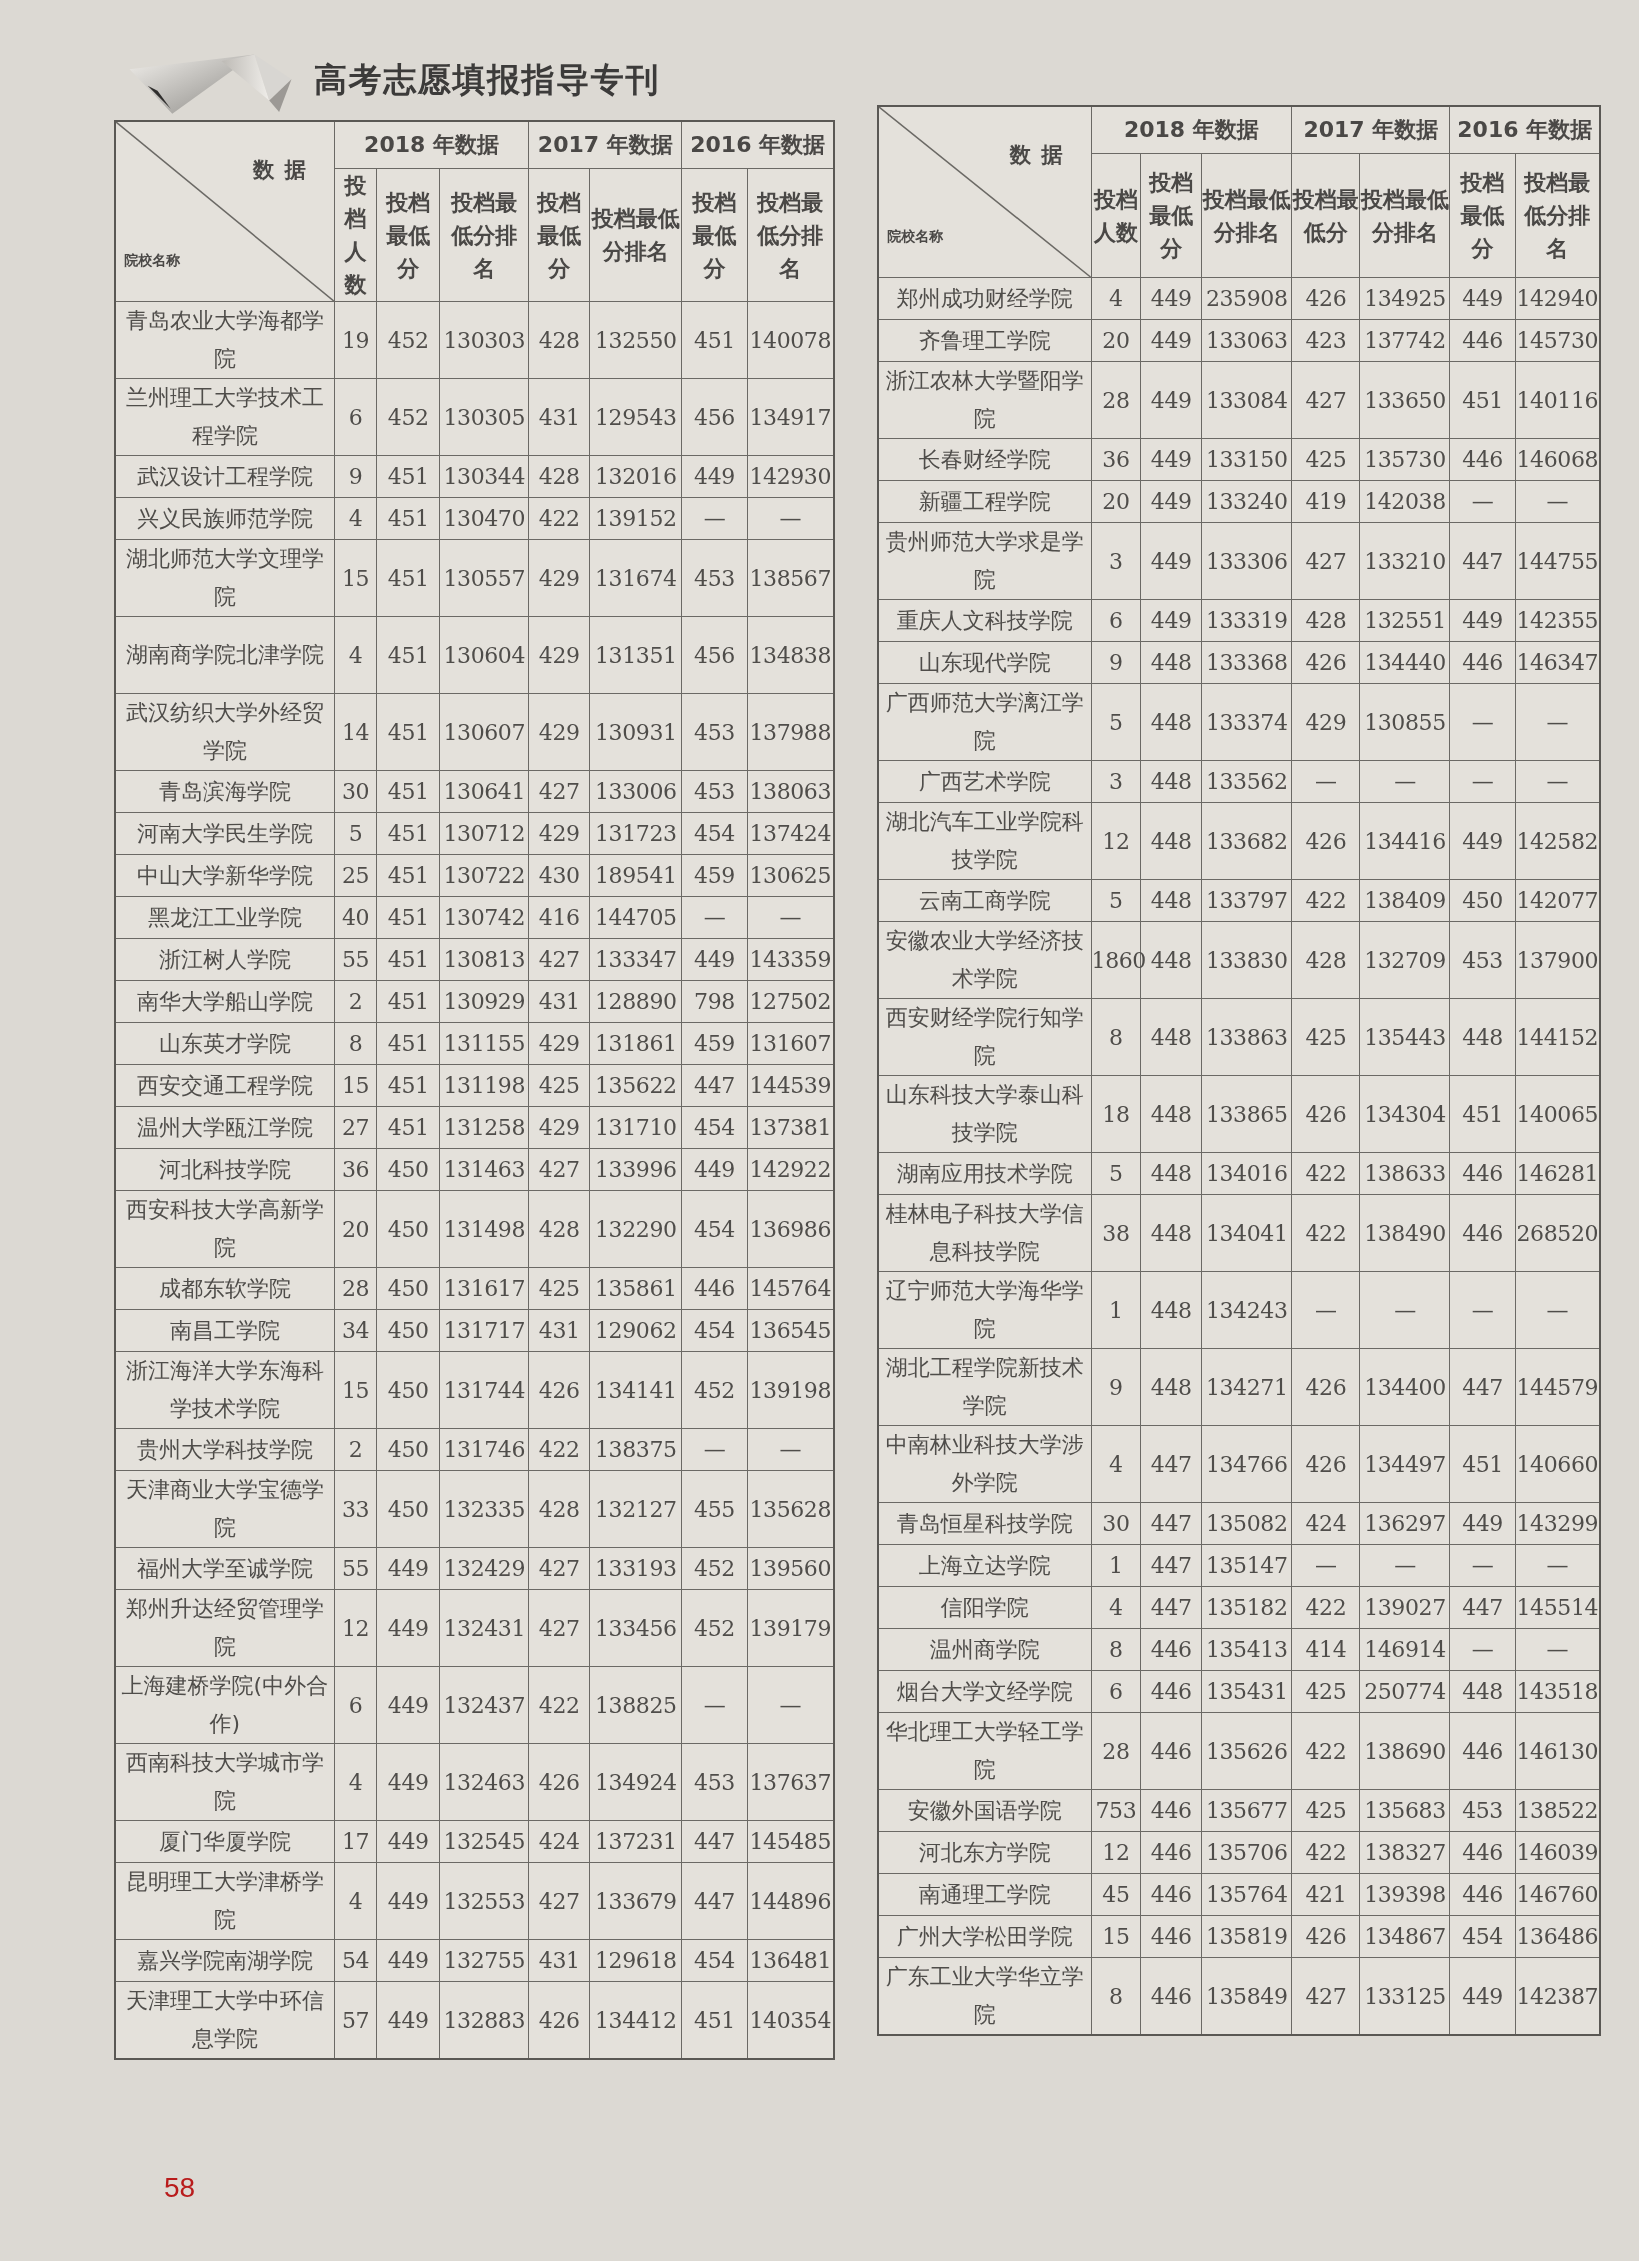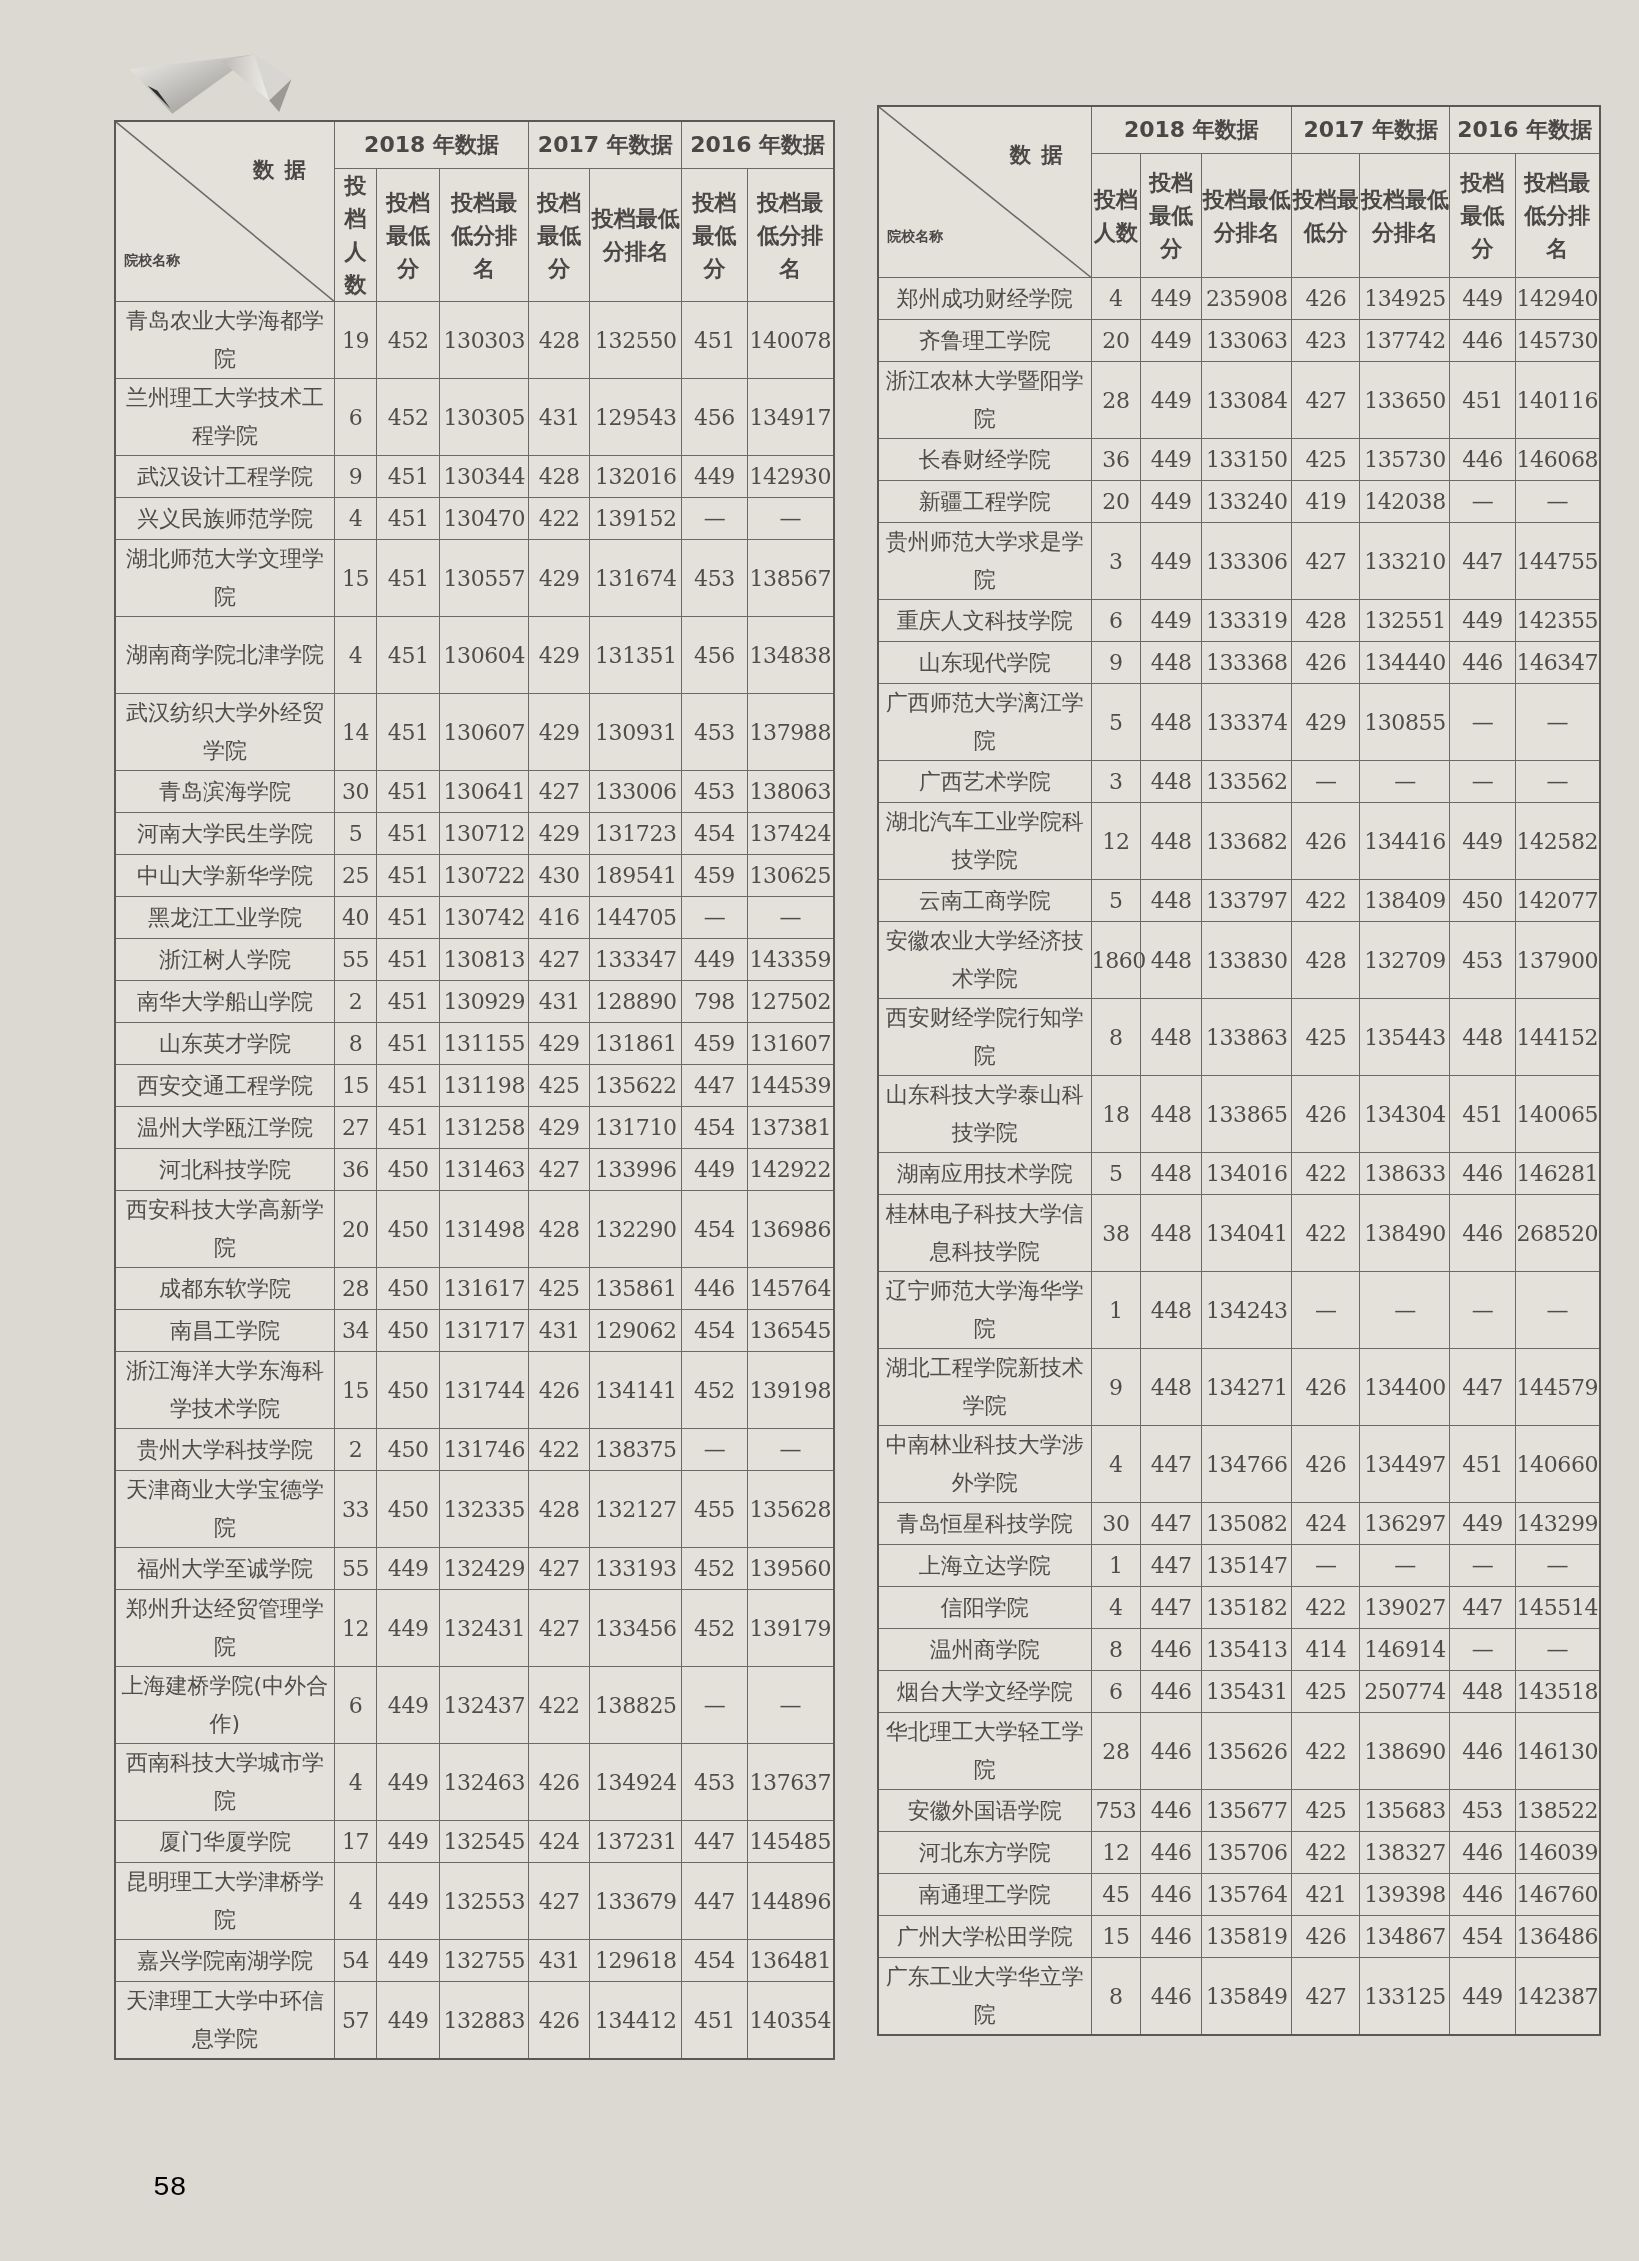--- a/index.html
+++ b/index.html
@@ -35,22 +35,22 @@
   .corner-top { position: absolute; right: 18px; top: 33px; font-size: 21.4px; letter-spacing: 10px; }
   .corner-bottom { position: absolute; left: 8.2px; bottom: 31px; font-size: 14px; }
   td.name {
     text-align: left; padding: 3.3px 3.3px 3.3px 5px; font-size: 22px; line-height: 38px;
     font-family: "DejaVu Sans", "Liberation Sans", sans-serif; color: #4d4b48;
   }
   td.num { font-size: 21.4px; letter-spacing: -0.4px; }
   tr.r1 td { height: 41px; }
   tr.r2 td { height: 76px; }
   .page-number {
-    position: absolute; left: 153px; top: 2172px;
-    font-family: Liberation Mono, monospace; font-size: 28px; color: #000000;
+    position: absolute; left: 164px; top: 2172px;
+    font-family: Liberation Sans, sans-serif; font-size: 28px; color: #b91c1c;
   }
 </style>
 </head>
 <body>
 
 <div class="page-header">
   <svg class="logo-shape" viewBox="0 0 230 90">
     <defs>
       <linearGradient id="g1" x1="0" y1="0" x2="1" y2="1">
         <stop offset="0" stop-color="#f2f0ec"></stop>
@@ -60,20 +60,21 @@
         <stop offset="0" stop-color="#bdbab5"></stop>
           <stop offset="1" stop-color="#efede9"></stop>
       </linearGradient>
     </defs>
     <polygon points="8,32 160,14 60,86" fill="url(#g1)"></polygon>
     <polygon points="30,52 58,80 42,58" fill="#2f2e2d"></polygon>
     <polygon points="160,14 120,22 178,70" fill="url(#g2)"></polygon>
     <polygon points="160,14 205,44 178,70" fill="#d8d6d2"></polygon>
     <polygon points="178,70 205,44 190,84" fill="#9c9995"></polygon>
   </svg>
+  <div class="header-title">高考志愿填报指导专刊</div>
 </div>
 
 <table class="data" id="table-left">
   <colgroup>
     <col style="width:212px">
       <col style="width:41px">
       <col style="width:61px">
       <col style="width:86px">
     <col style="width:59px">
       <col style="width:89px">

